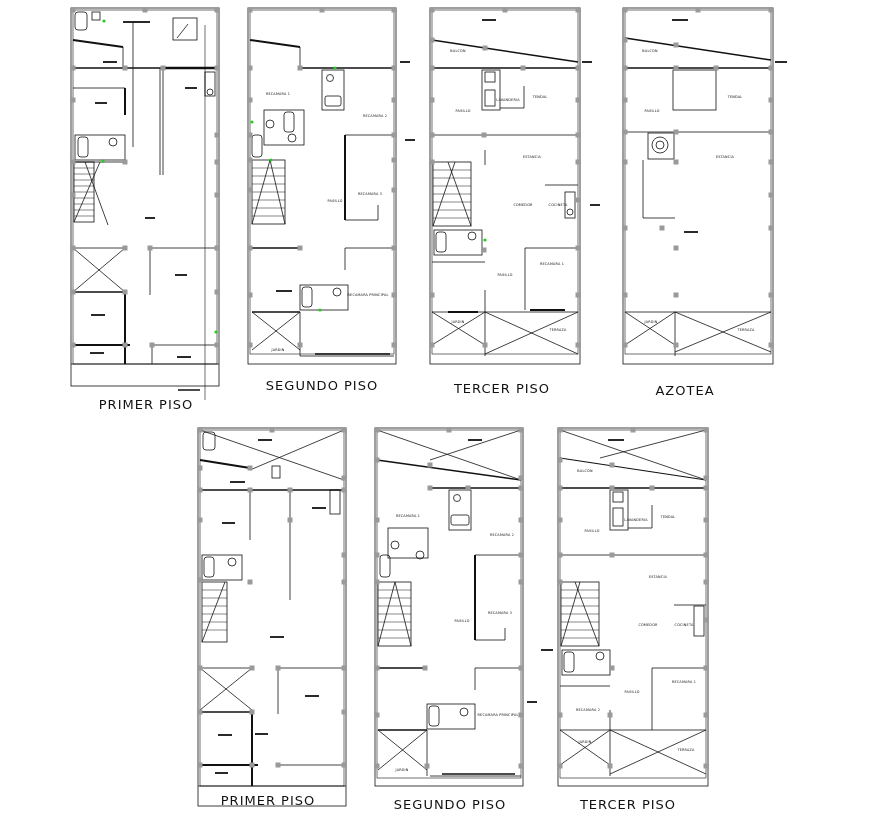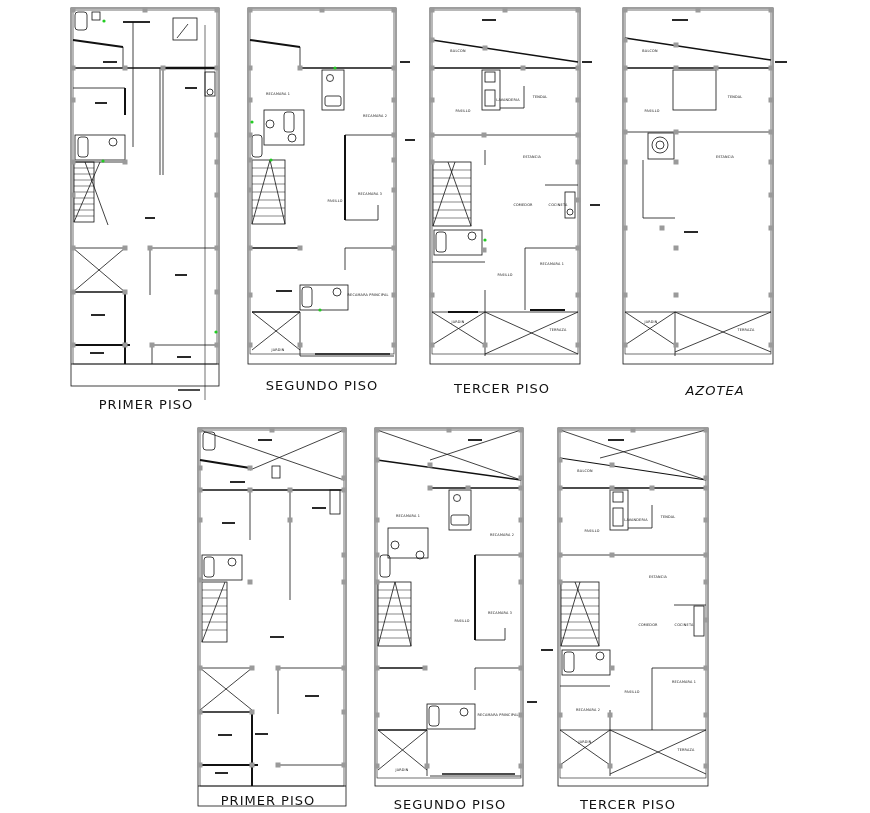--- a/index.html
+++ b/index.html
@@ -570,21 +570,21 @@
             <line x1="541" y1="650" x2="553" y2="650"></line>
           </g>
     </g>
   </g>
 </svg>
 
 
 <div class="plan-title" style="left:146px;top:397px;">PRIMER PISO</div>
 <div class="plan-title" style="left:322px;top:378px;">SEGUNDO PISO</div>
 <div class="plan-title" style="left:502px;top:381px;">TERCER PISO</div>
-<div class="plan-title" style="left:715px;top:383px;font-style:italic;">AZOTEA</div>
+<div class="plan-title" style="left:685px;top:383px;">AZOTEA</div>
 <div class="plan-title" style="left:268px;top:793px;">PRIMER PISO</div>
 <div class="plan-title" style="left:450px;top:797px;">SEGUNDO PISO</div>
 <div class="plan-title" style="left:628px;top:797px;">TERCER PISO</div>
 
 
 <div class="room-label" style="left:278px;top:92px;">RECAMARA 1</div>
 <div class="room-label" style="left:375px;top:114px;">RECAMARA 2</div>
 <div class="room-label" style="left:370px;top:192px;">RECAMARA 3</div>
 <div class="room-label" style="left:335px;top:199px;">PASILLO</div>
 <div class="room-label" style="left:368px;top:293px;">RECAMARA PRINCIPAL</div>

